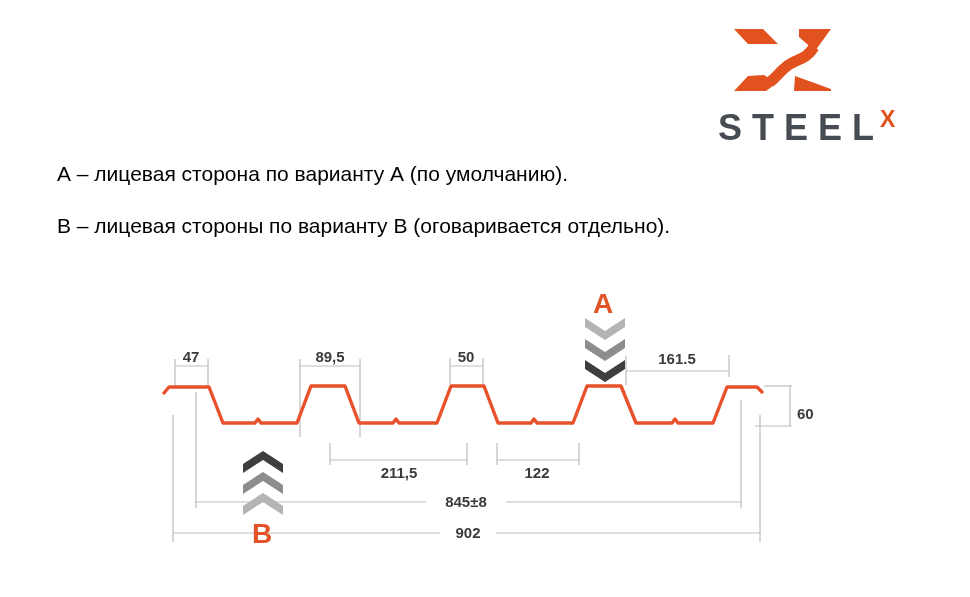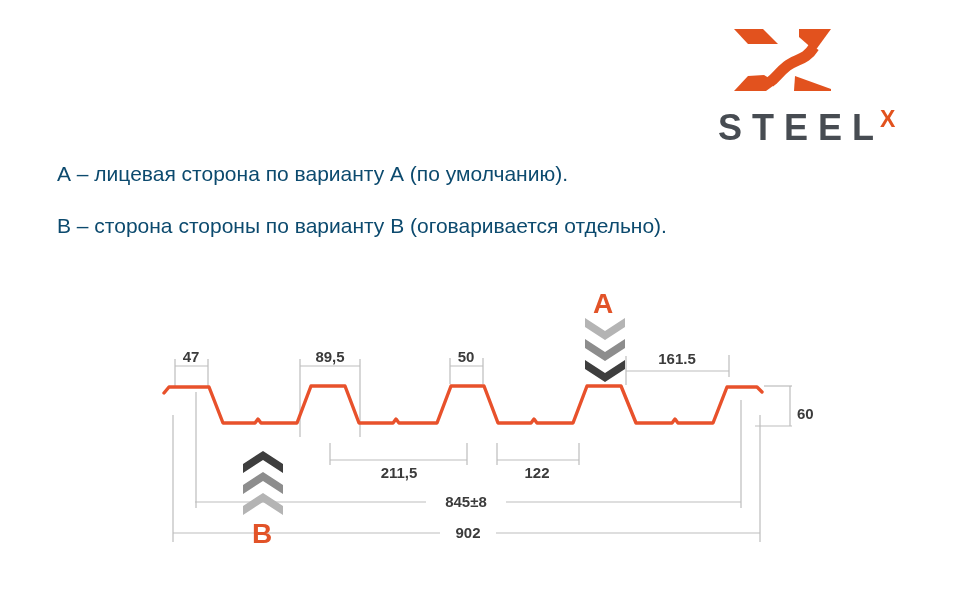--- a/index.html
+++ b/index.html
@@ -6,21 +6,21 @@
   body{
     width:970px;height:597px;position:relative;overflow:hidden;
     background:#ffffff;
     font-family:"Liberation Sans", sans-serif;
   }
   .abs{position:absolute;}
   
   .note{
     position:absolute;left:57px;
     font-size:21px;line-height:24px;
-    color:#0c4a6e;white-space:nowrap;
+    color:#000000;white-space:nowrap;
   }
   #note-a{top:162px;}
   #note-b{top:214px;}
   
   #logo-icon{left:728px;top:16px;width:110px;height:88px;}
   #wordmark{
     left:687px;top:106px;width:230px;
     color:#474c52;font-size:36px;font-weight:bold;
     letter-spacing:10px;white-space:nowrap;margin-left:31px;
   }
@@ -32,21 +32,21 @@
   #drawing{left:0;top:0;width:970px;height:597px;}
   .dimline{stroke:#bdbdbd;stroke-width:1.2;fill:none;}
   .dimtext{fill:#3b3b3b;font-size:15px;font-weight:bold;font-family:"Liberation Sans",sans-serif;}
   .sidelabel{fill:#e25328;font-size:28px;font-weight:600;font-family:"Liberation Sans",sans-serif;}
   .profile{fill:none;stroke:#e8512b;stroke-width:3.4;stroke-linejoin:round;stroke-linecap:round;}
 </style>
 </head>
 <body>
 
 <div class="note" id="note-a">А – лицевая сторона по варианту А (по умолчанию).</div>
-<div class="note" id="note-b">В – сторона стороны по варианту В (оговаривается отдельно).</div>
+<div class="note" id="note-b">В – лицевая стороны по варианту В (оговаривается отдельно).</div>
 
 <svg class="abs" id="logo-icon" viewBox="0 0 110 88" aria-hidden="true">
   <g fill="#e2521e">
     <path d="M6 13 L35 13 L50 28 L20 28 Z"></path>
     <path d="M71 13 L103 13 L87 35 L71 21 Z"></path>
     <path d="M6 75 L20 60 L36 59 L49 67 L38 75 Z"></path>
     <path d="M67 60 L103 73 L103 75 L66 75 Z"></path>
   </g>
   <path d="M86 31 C78 44 68 43 59 50 C50 57 48 62 42 66" stroke="#e2521e" stroke-width="11" fill="none"></path>
 </svg>

